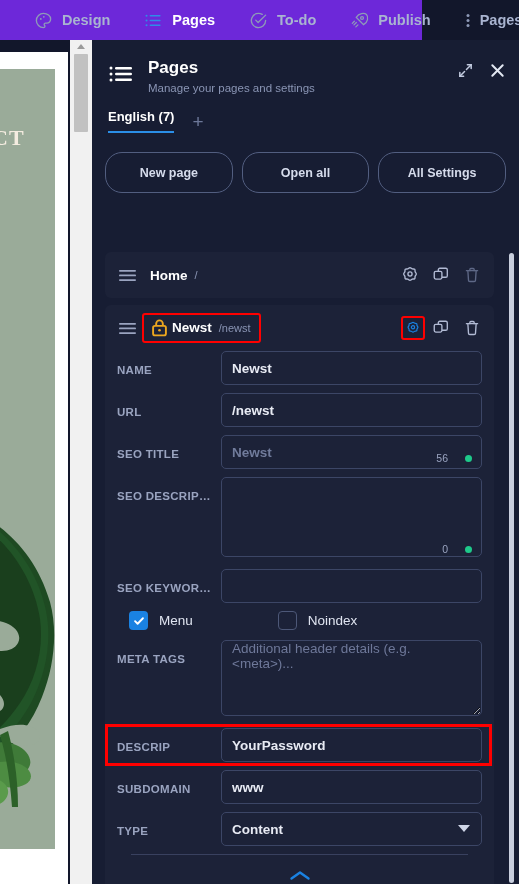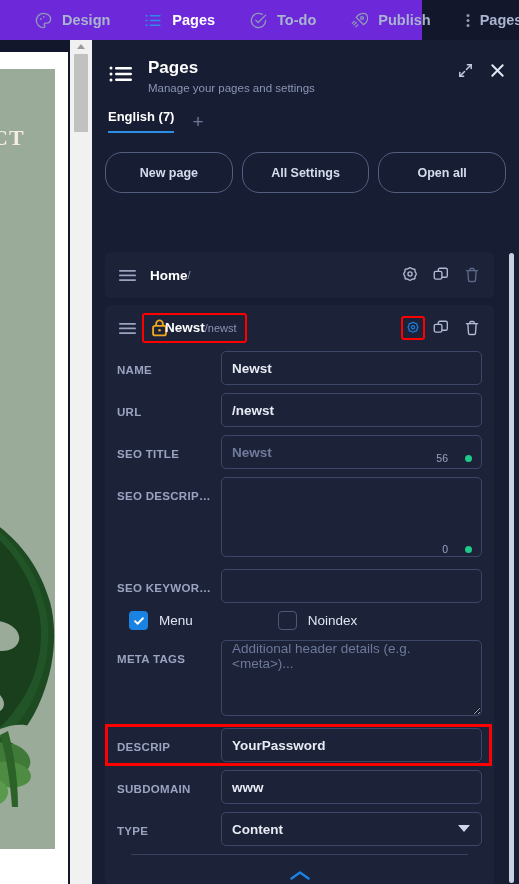--- a/index.html
+++ b/index.html
@@ -173,21 +173,21 @@
   .page-card + .page-card { margin-top: 7px; }
   .page-row {
     height: 46px;
     display: flex; align-items: center;
     padding: 0 12px 0 14px;
     position: relative;
   }
   .drag-ico { width: 17px; height: 17px; margin-right: 14px; flex: 0 0 17px; }
   .drag-ico svg { display: block; }
   .page-name-wrap {
-    display: flex; align-items: center; 
+    display: flex; align-items: center; gap: 7px;
     flex: 1; min-width: 0;
   }
   .page-name {
     font-size: 13.5px; font-weight: 700; color: #ffffff;
     white-space: nowrap;
   }
   .page-url {
     font-size: 11px; color: #8a95b4;
     white-space: nowrap;
   }
@@ -439,22 +439,22 @@
       </div>
     </div>
 
     <div class="tabs">
       <div class="tab active">English (7)</div>
       <div class="tab-add">+</div>
     </div>
 
     <div class="btn-row">
       <button class="pill">New page</button>
+      <button class="pill">Open all</button>
       <button class="pill">All Settings</button>
-      <button class="pill">Open all</button>
     </div>
 
     <div class="list">
 
       <div class="page-card">
         <div class="page-row">
           <span class="drag-ico">
             <svg viewBox="0 0 17 17" width="17" height="17">
               <g fill="#9aa4c0">
                   <rect y="3" width="17" height="1.7" rx=".85"></rect>

